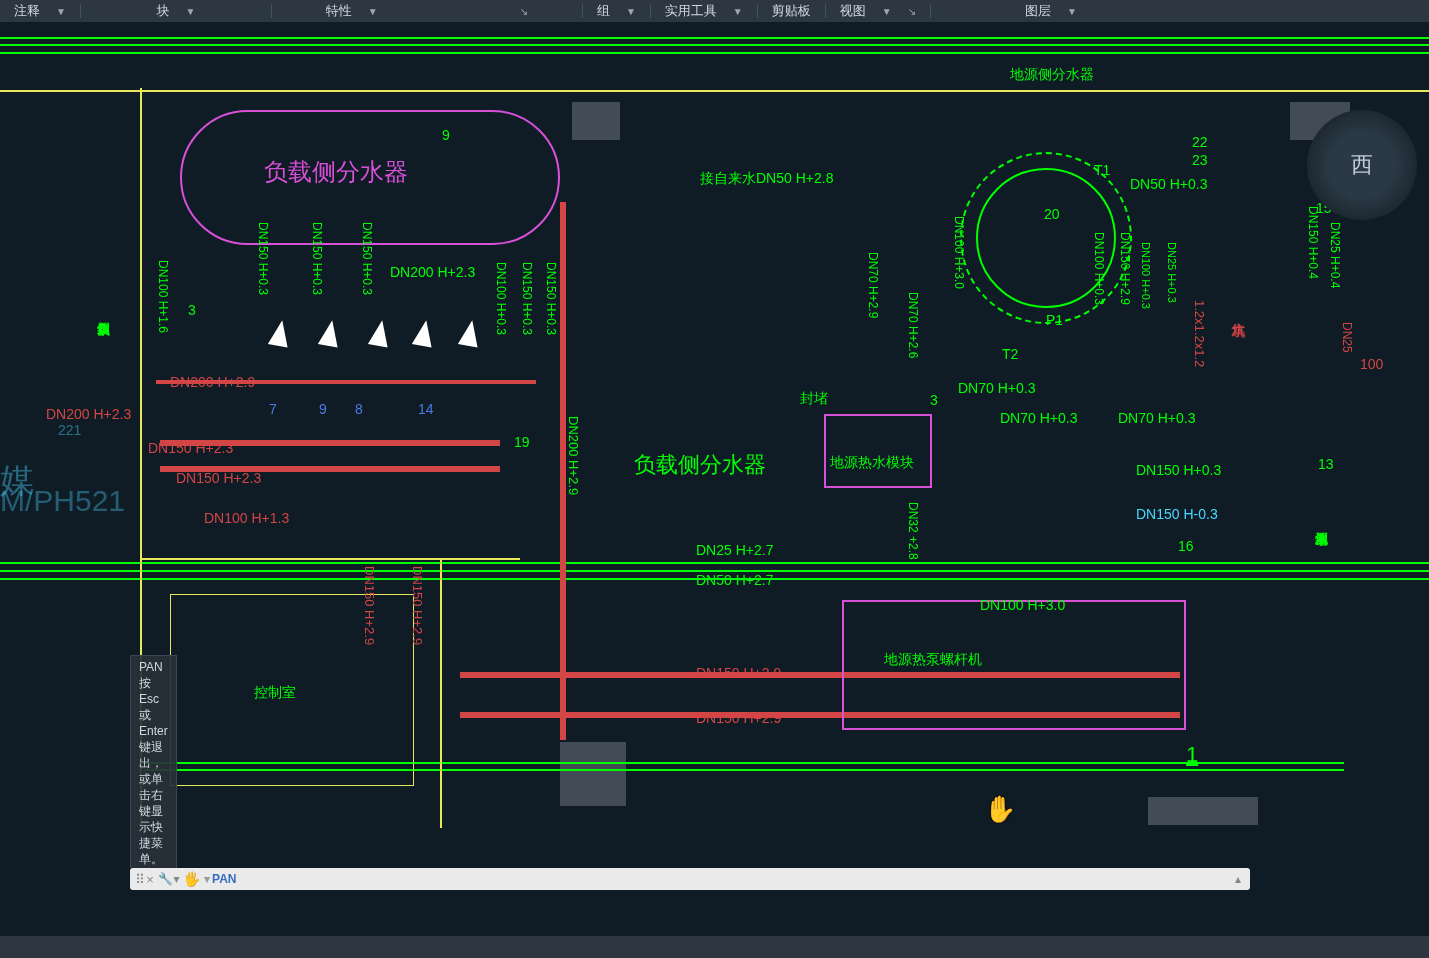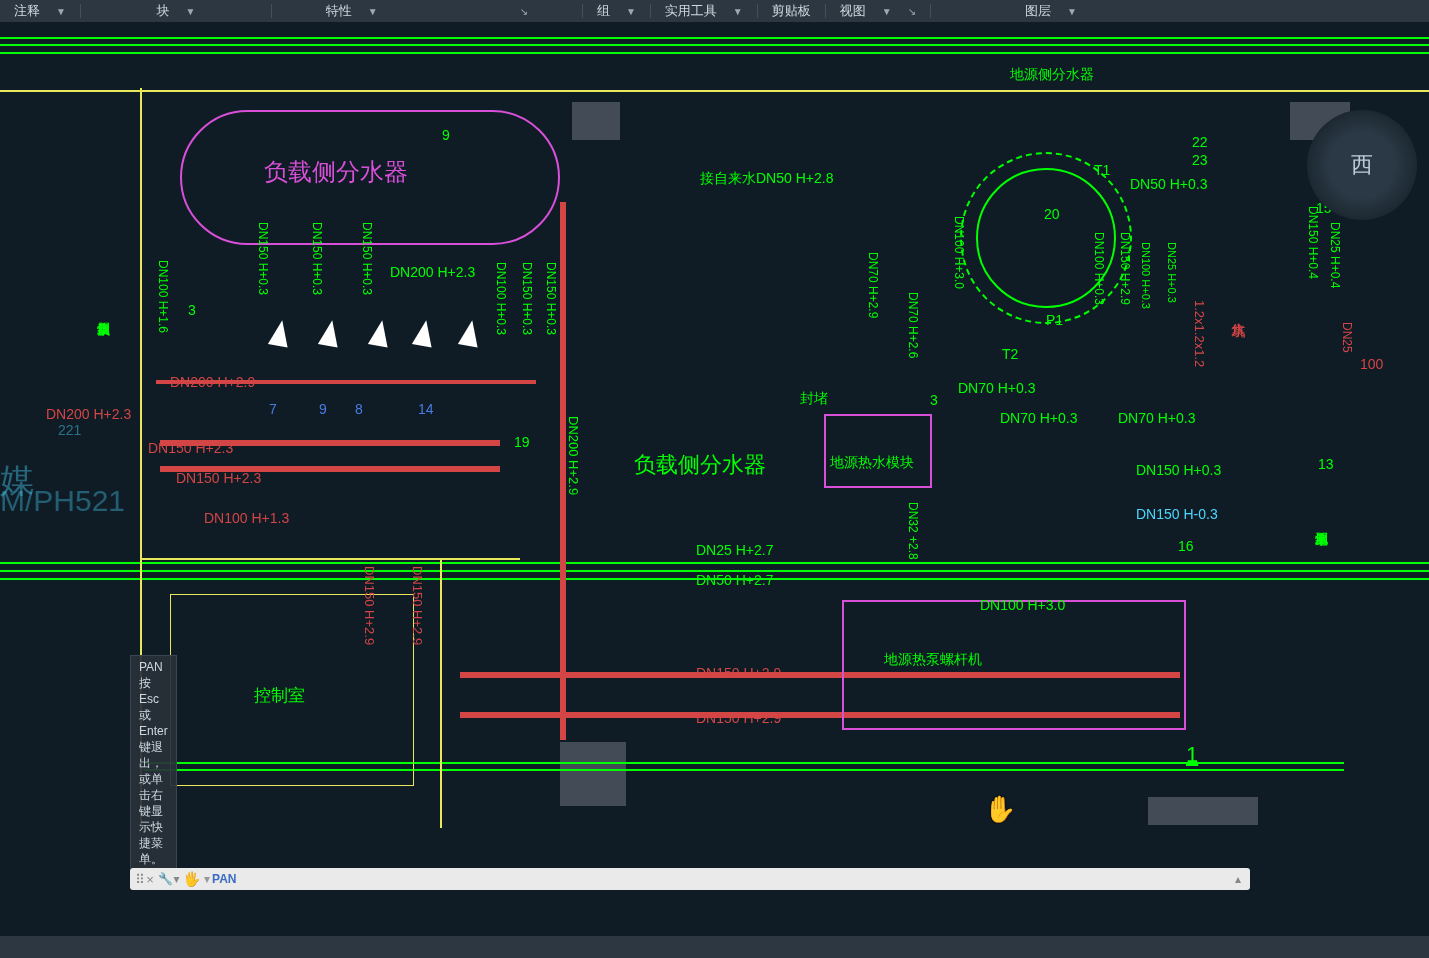--- a/index.html
+++ b/index.html
@@ -125,21 +125,21 @@
 
   <div class="ln red" style="left:460px;top:650px;width:720px;height:6px"></div>
   <div class="ln red" style="left:460px;top:690px;width:720px;height:6px"></div>
 
   <div class="box-mag" style="left:180px;top:88px;width:380px;height:135px;border-radius:68px/68px"></div>
   <div class="t mag" style="left:264px;top:134px;font-size:24px">负载侧分水器</div>
 
   <div class="t green" style="left:1010px;top:44px">地源侧分水器</div>
 
   <div class="box-yel" style="left:170px;top:572px;width:244px;height:192px"></div>
-  <div class="t green" style="left:254px;top:662px;font-size:17px">控制室</div>
+  <div class="t green" style="left:254px;top:662px;font-size:14px">控制室</div>
 
   <div class="t green" style="left:634px;top:428px;font-size:22px">负载侧分水器</div>
 
   <div class="box-mag" style="left:824px;top:392px;width:108px;height:74px;border-radius:0"></div>
   <div class="t green" style="left:830px;top:432px">地源热水模块</div>
   <div class="t green" style="left:800px;top:368px">封堵</div>
 
   <div class="box-mag" style="left:842px;top:578px;width:344px;height:130px;border-radius:0"></div>
   <div class="t green" style="left:884px;top:629px">地源热泵螺杆机</div>
 

